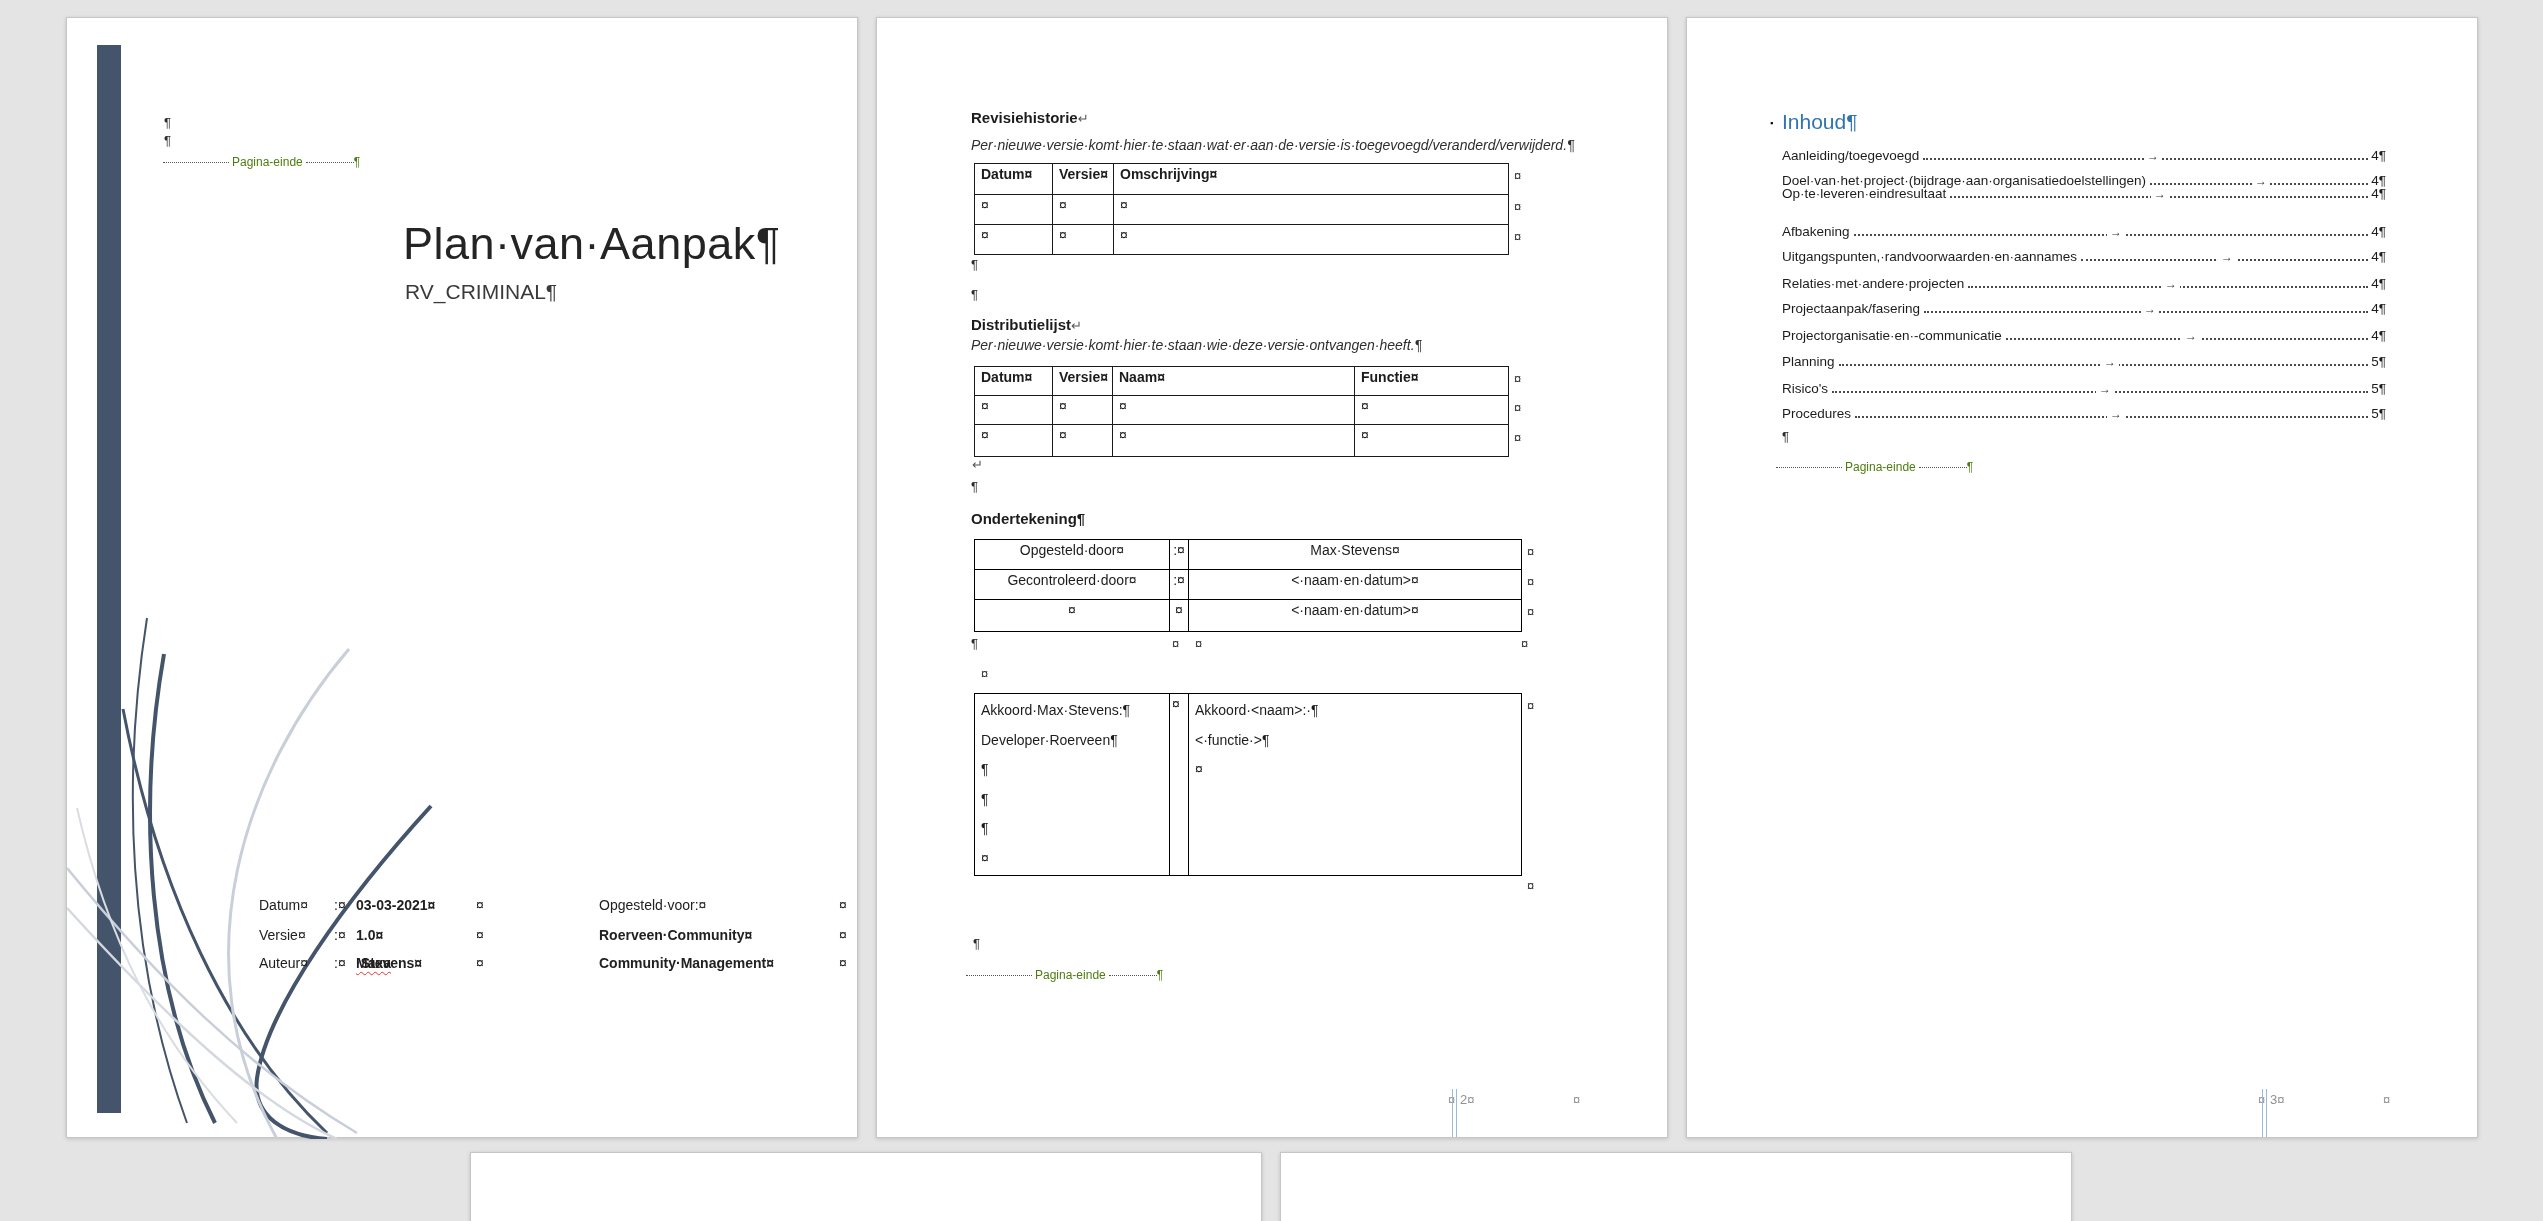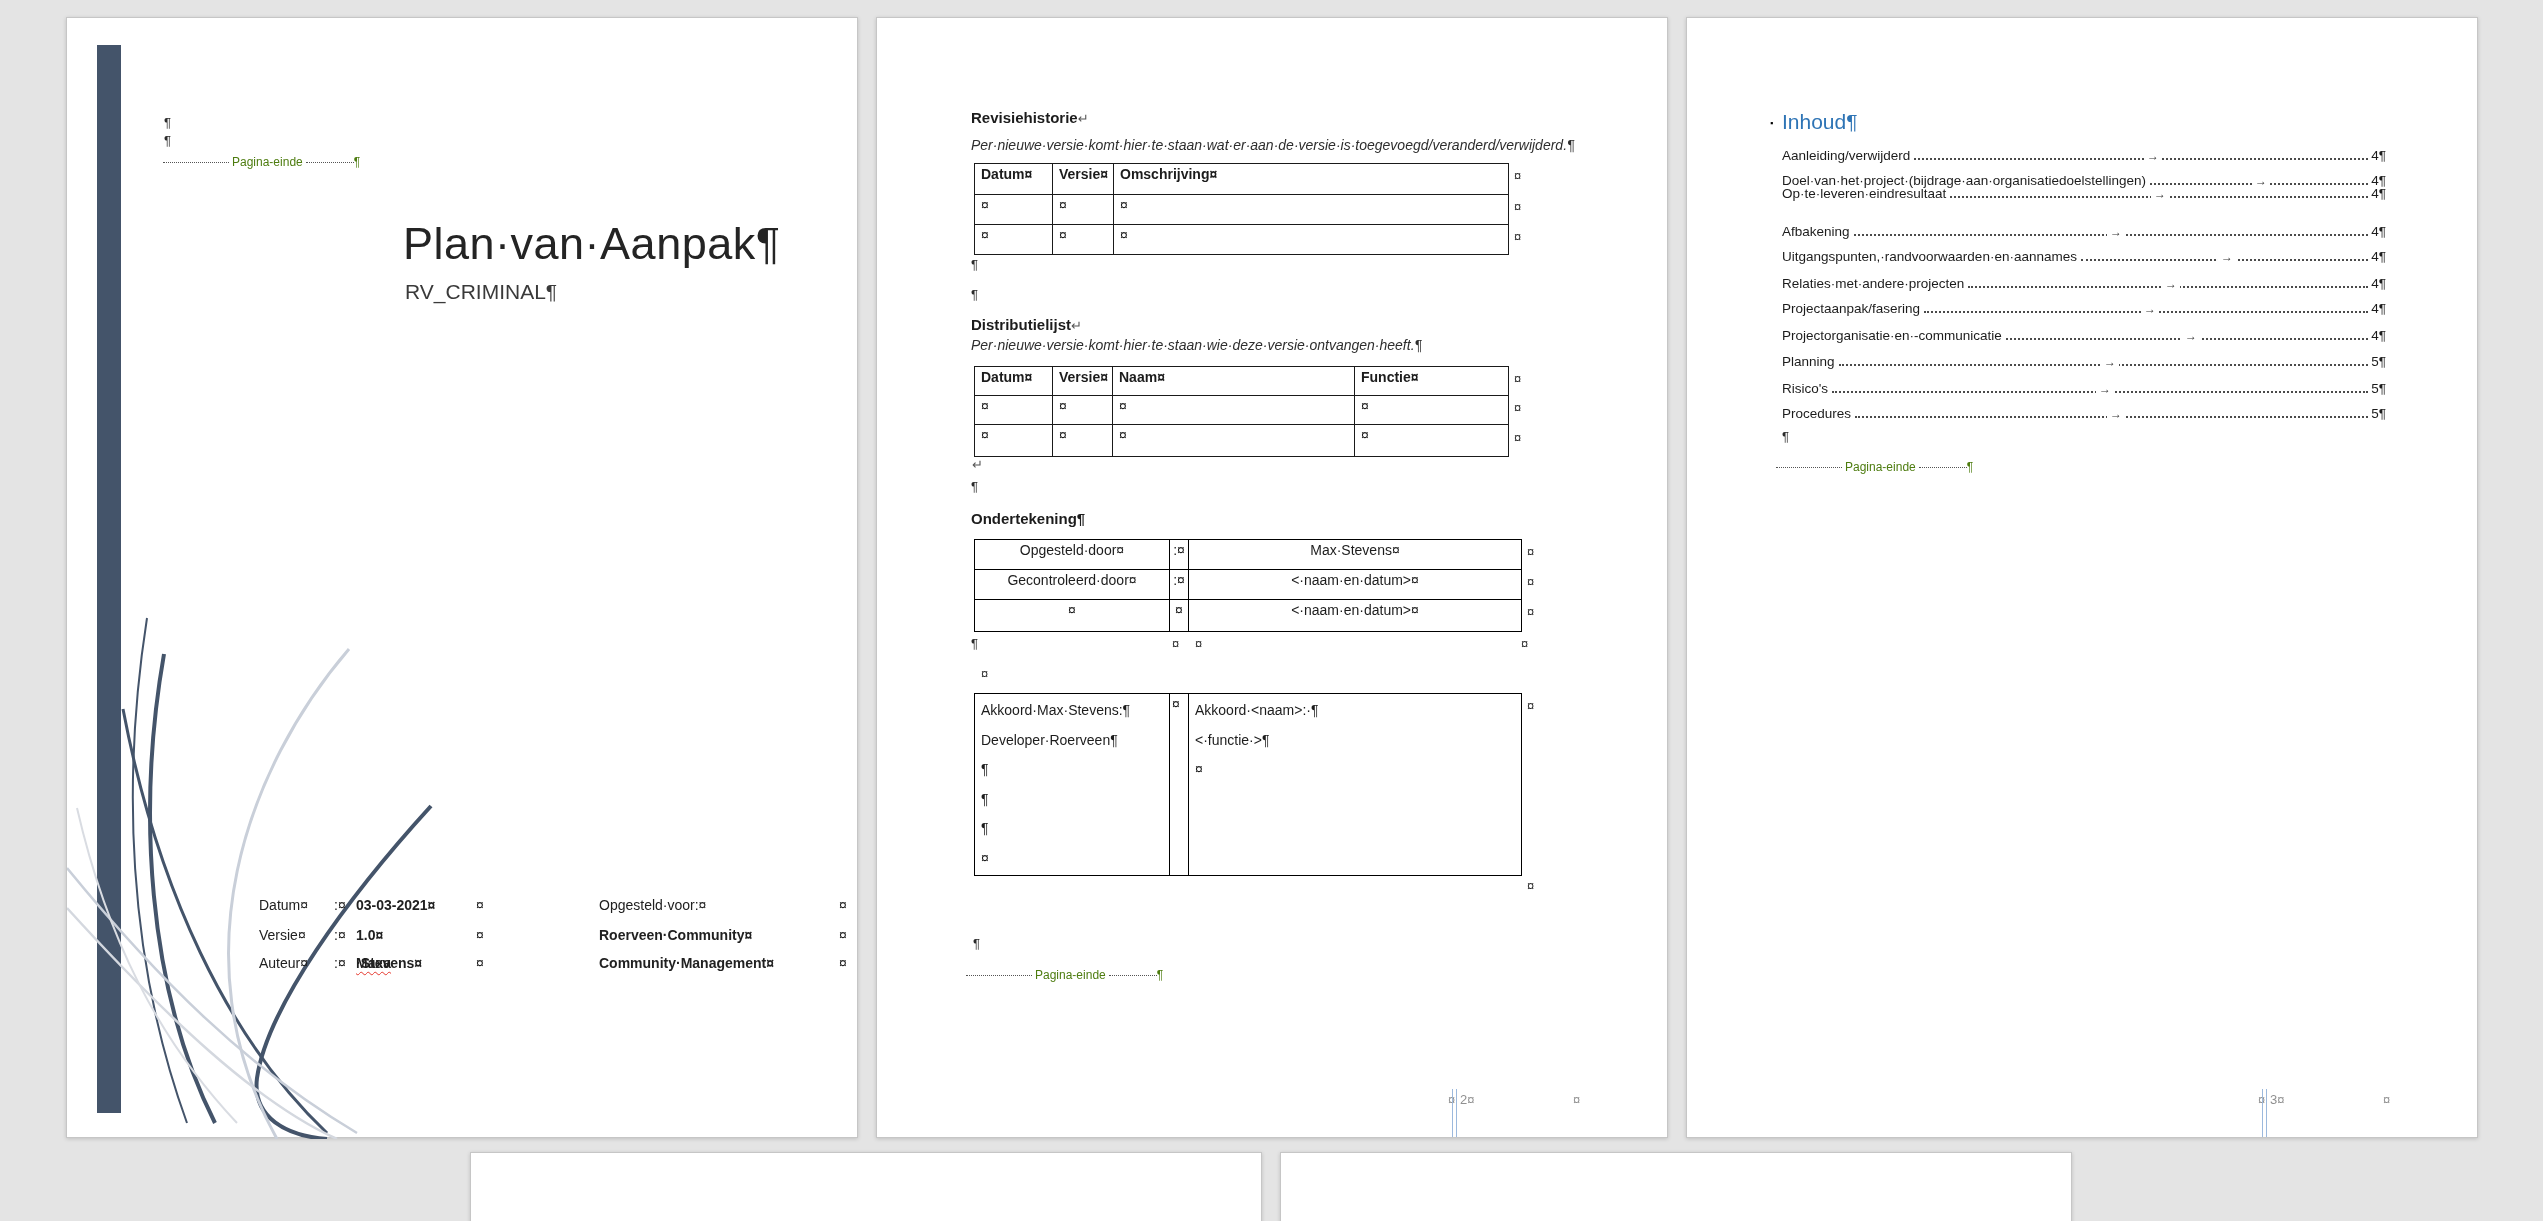--- a/index.html
+++ b/index.html
@@ -291,21 +291,21 @@
   <span class="abs footer-mark" style="left:583px;top:1074px;">2¤</span>
   <span class="abs footer-mark" style="left:696px;top:1074px;">¤</span>
 </div>
 
 <div class="page" id="page3">
 
   <span class="abs toc-bullet">▪</span>
   <div class="abs toc-heading">Inhoud¶</div>
 
   <div class="abs toc-row r1">
-    <span class="toc-label">Aanleiding/verwijderd</span>
+    <span class="toc-label">Aanleiding/toegevoegd</span>
     <span class="toc-leader"></span>
     <span class="toc-arrow">→</span>
     <span class="toc-num">4</span>
     <span>¶</span>
   </div>
   <div class="abs toc-row r2">
     <span class="toc-label">Doel·van·het·project·(bijdrage·aan·organisatiedoelstellingen)</span>
     <span class="toc-leader"></span>
     <span class="toc-arrow">→</span>
     <span class="toc-num">4</span>

